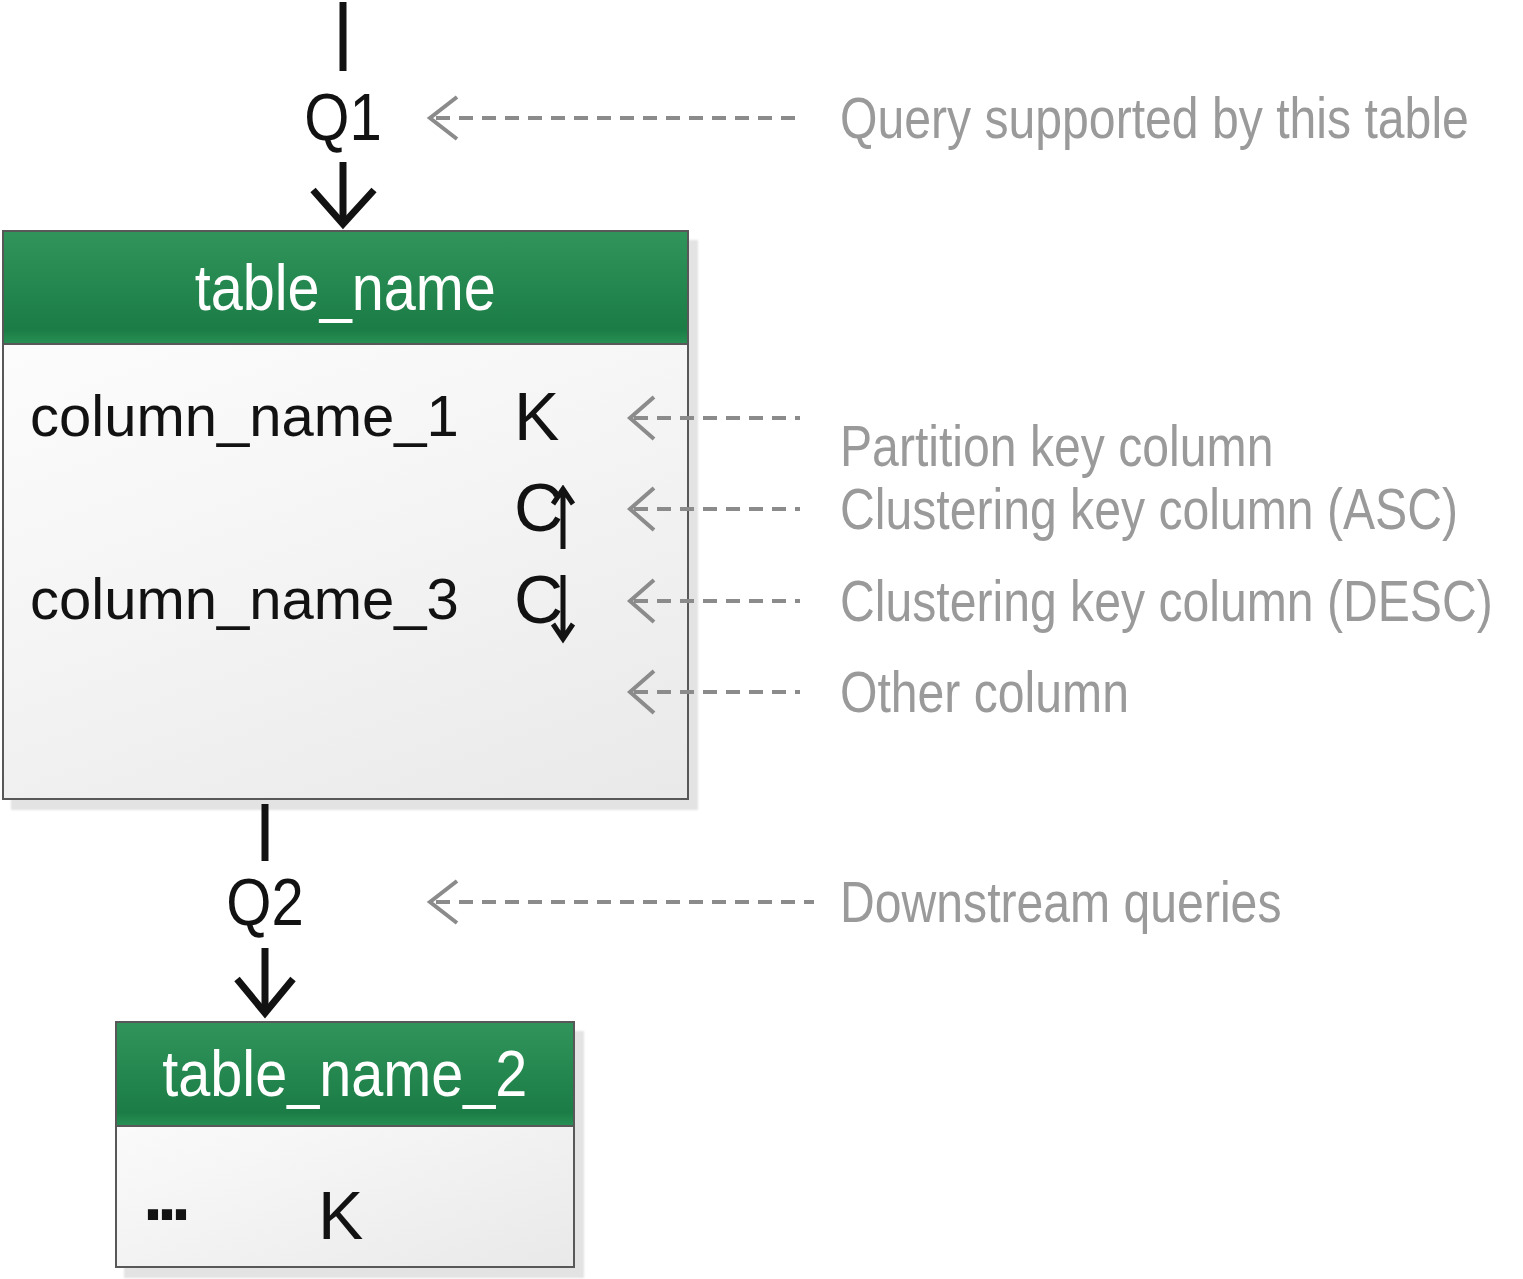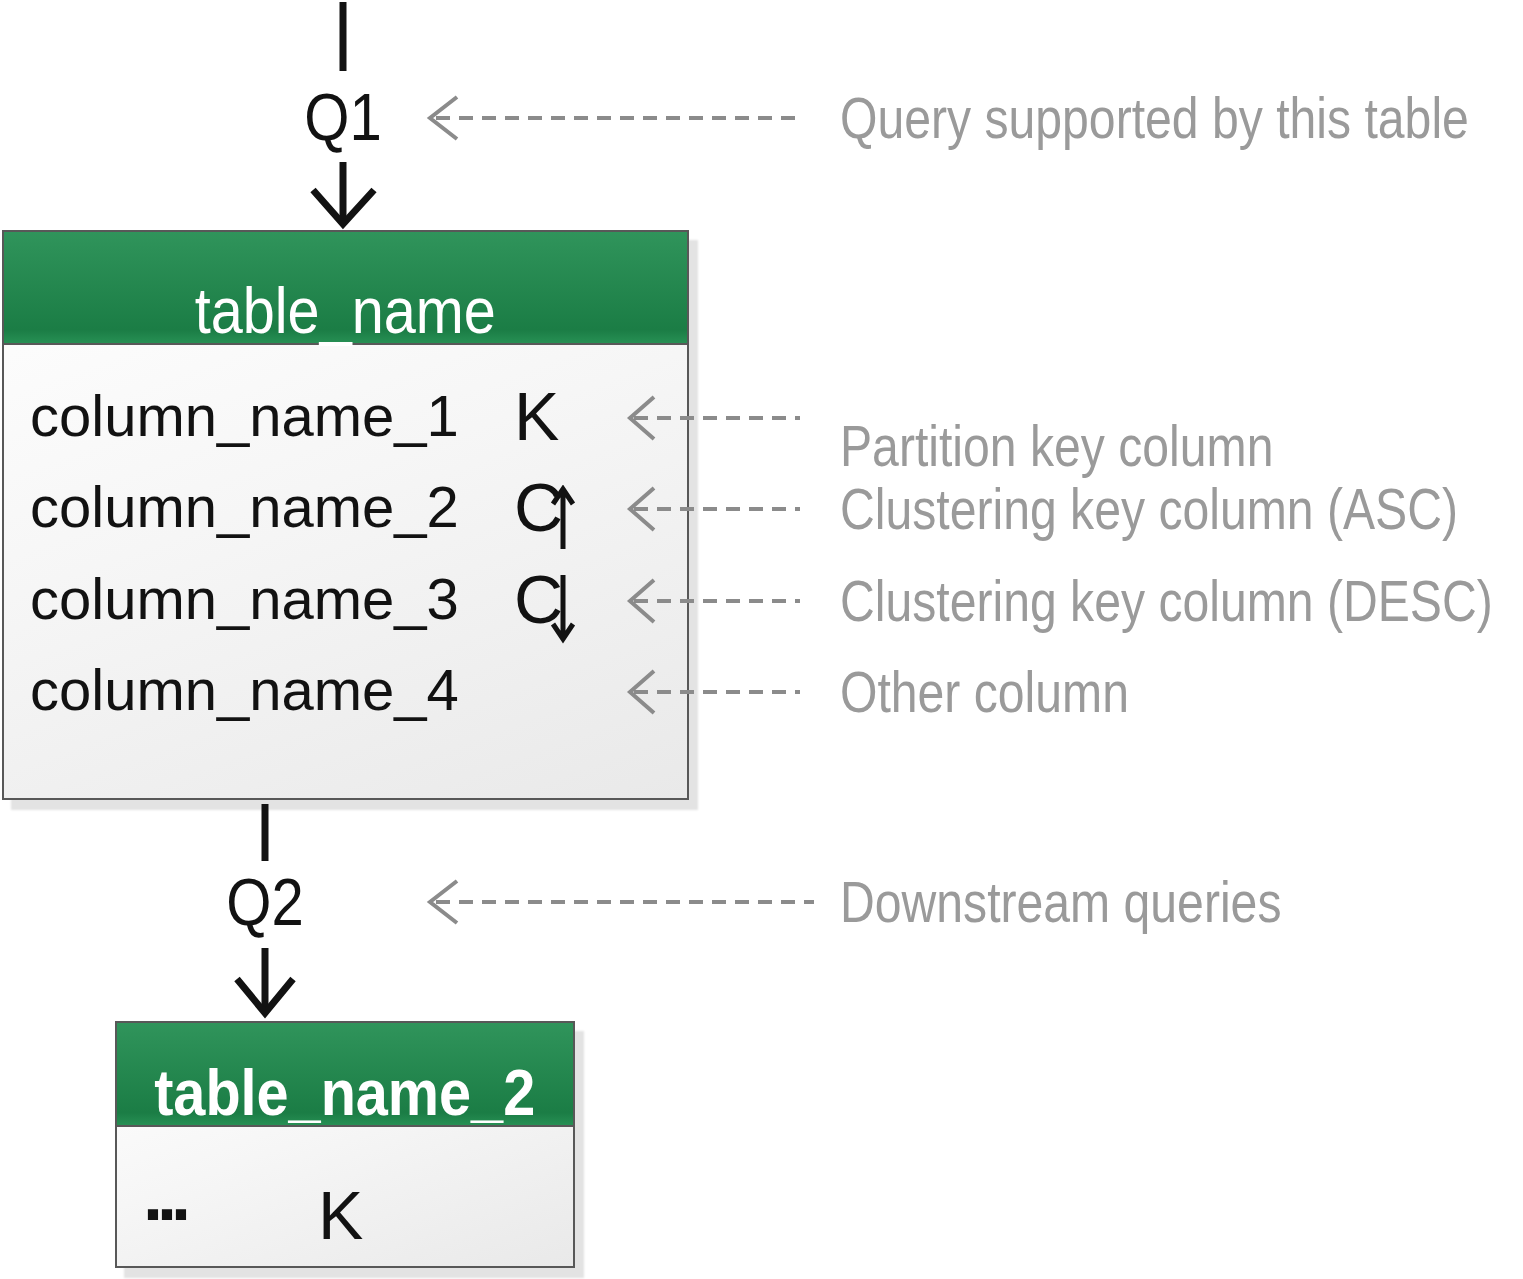--- a/index.html
+++ b/index.html
@@ -22,27 +22,27 @@
   
   .tbl{
     position:absolute;
     border:2px solid var(--border-gray);
     box-shadow:9px 10px 2px var(--shadow-gray);
     background:linear-gradient(160deg,#ffffff 0%,#f6f6f6 45%,#e9e9e9 100%);
   }
   .tbl1{left:2px;top:230px;width:683px;height:566px;}
   .tbl2{left:115px;top:1021px;width:456px;height:243px;}
   .tbl-header{
-    display:flex;align-items:flex-end;justify-content:center;
+    display:flex;align-items:center;justify-content:center;
     border-bottom:2px solid var(--border-gray);
     background:linear-gradient(180deg,rgba(255,255,255,.08),rgba(0,0,0,.10) 88%,rgba(255,255,255,.04)),var(--header-green);
     color:var(--header-text);
   }
   .tbl1 .tbl-header{height:111px;}
-  .tbl2 .tbl-header{height:102px;font-weight:bold;}
+  .tbl2 .tbl-header{height:102px;}
   .tbl-title{font-size:64px;line-height:1;display:inline-block;transform:scaleX(.9);transform-origin:50% 50%;}
   .row{position:absolute;left:26px;right:8px;height:64px;line-height:64px;white-space:nowrap;}
   .tbl1 .row.r1{top:152px;} .tbl1 .row.r2{top:243px;}
   .tbl1 .row.r3{top:335px;} .tbl1 .row.r4{top:426px;}
   .row-name{font-size:58px;color:var(--ink);}
   .row-key{position:absolute;left:484px;top:0;font-size:68px;color:var(--ink);}
   .key-arrow{position:absolute;left:546px;}
   .key-arrow path{stroke:var(--ink);stroke-width:5;fill:none;stroke-linecap:butt;stroke-linejoin:miter;}
   .key-arrow.asc{top:253px;} .key-arrow.desc{top:341px;}
   
@@ -70,30 +70,25 @@
 
   <div class="tbl tbl1">
     <div class="tbl-header">
       <span class="tbl-title">table_name</span>
     </div>
     <div class="row r1">
       <span class="row-name">column_name_1</span>
       <span class="row-key">K</span>
     </div>
     <div class="row r2">
-      <span class="row-name">column_name_2</span>
       <span class="row-key">C</span>
     </div>
     <div class="row r3">
       <span class="row-name">column_name_3</span>
       <span class="row-key">C</span>
-    </div>
-    <div class="row r4">
-      <span class="row-name">column_name_4</span>
-      <span class="row-key"></span>
     </div>
     <svg class="key-arrow asc" width="26" height="66" viewBox="0 0 26 66">
       <path d="M13 64 L13 6 M3 19 L13 4 L23 19"></path>
     </svg>
     <svg class="key-arrow desc" width="26" height="72" viewBox="0 0 26 72">
       <path d="M13 2 L13 64 M3 51 L13 66 L23 51"></path>
     </svg>
   </div>
 
   <div class="tbl tbl2">

